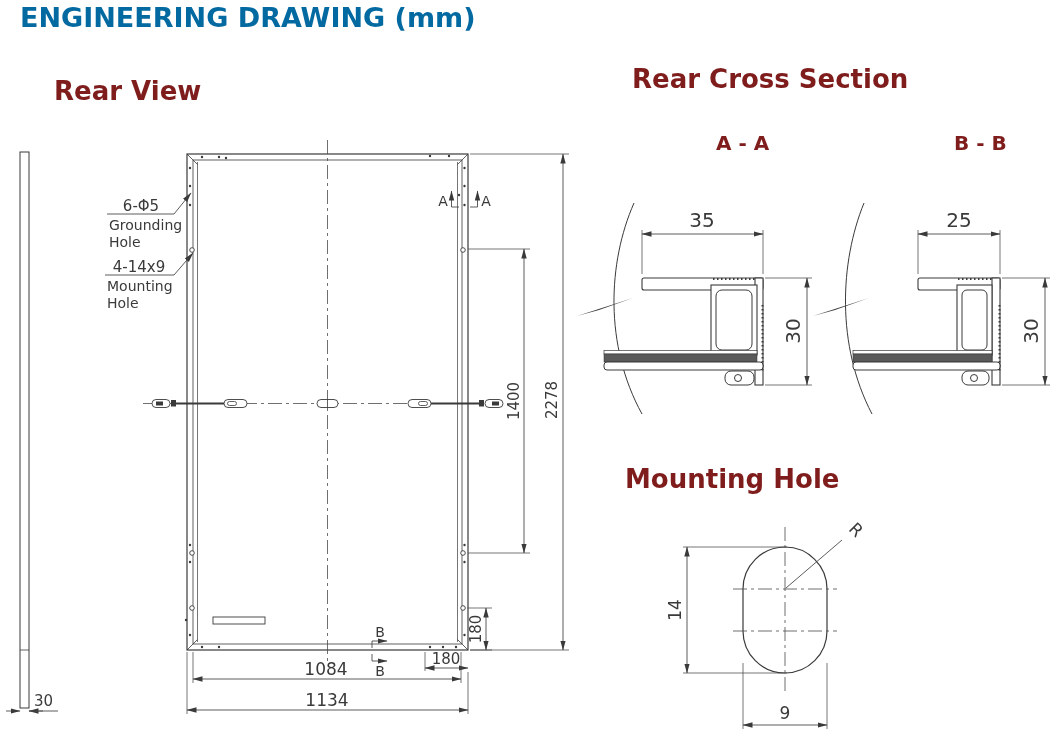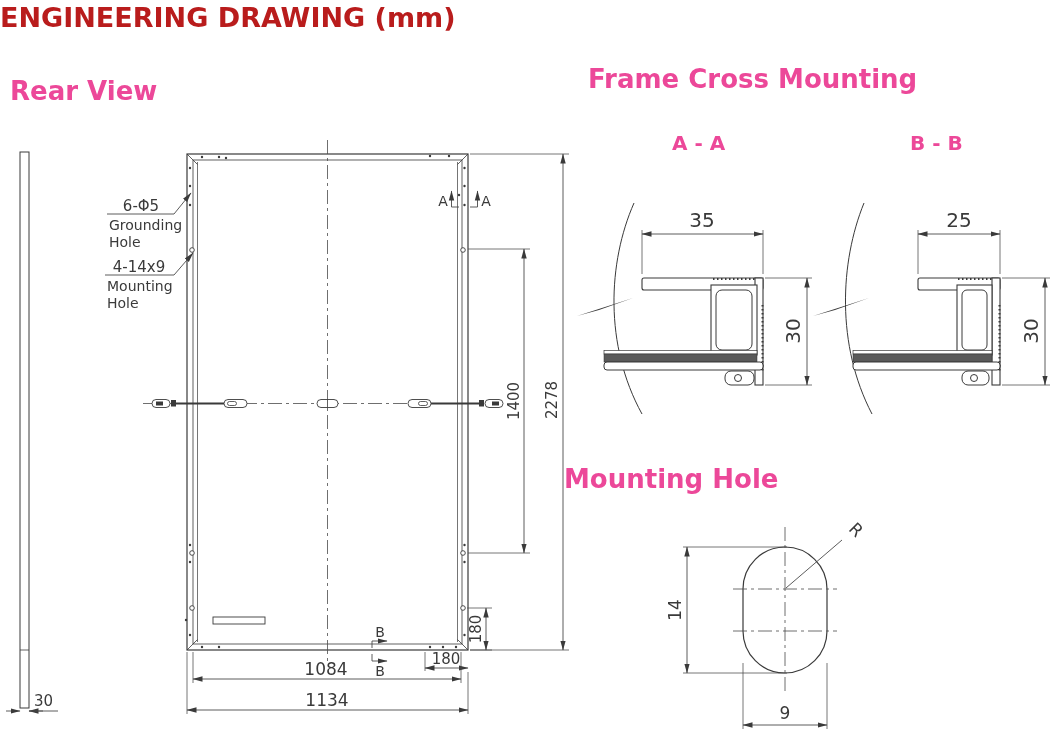--- a/index.html
+++ b/index.html
@@ -1,45 +1,45 @@
 <!DOCTYPE html>
 <html><head>
 <meta charset="utf-8">
 <style>
   html,body{margin:0;padding:0;background:#ffffff;}
   body{width:1060px;height:744px;position:relative;overflow:hidden;
        font-family:"DejaVu Sans","Liberation Sans",sans-serif;}
   .abs{position:absolute;}
-  .title{left:0;top:2px;font-size:27px;font-weight:bold;color:#b91c1c;letter-spacing:0px;}
-  .h-gray{font-weight:bold;color:#ec4899;}
+  .title{left:20px;top:2px;font-size:27px;font-weight:bold;color:#0369a1;letter-spacing:0px;}
+  .h-gray{font-weight:bold;color:#7f1d1d;margin-left:44px;}
   .h1{font-size:26px;}
   .h2{font-size:20px;}
   #rear-view-heading{left:10px;top:76px;}
   #fcs-heading{left:588px;top:64px;}
   #aa-heading{left:672px;top:131px;}
   #bb-heading{left:910px;top:131px;text-align:center;}
-  #mh-heading{left:564px;top:464px;}
+  #mh-heading{left:581px;top:464px;}
   svg{position:absolute;left:0;top:0;}
   svg text{font-family:"DejaVu Sans","Liberation Sans",sans-serif;fill:#3A3A3A;}
   .ln{stroke:#3A3A3A;fill:none;}
   .dim{stroke:#4A4A4A;stroke-width:0.9;fill:none;}
   .ext{stroke:#4A4A4A;stroke-width:0.75;fill:none;}
   .cl{stroke:#4A4A4A;stroke-width:0.8;fill:none;stroke-dasharray:14 4 3 4;}
   .wh{fill:#ffffff;stroke:#3A3A3A;}
   .dt{font-size:15px;}
   .dtl{font-size:17px;}
   .dts{font-size:20px;}
   .callout{font-size:14px;}
 </style>
 </head>
 <body>
 
 <div class="abs title">ENGINEERING DRAWING (mm)</div>
 <div class="abs h-gray h1" id="rear-view-heading">Rear View</div>
-<div class="abs h-gray h1" id="fcs-heading">Frame Cross Mounting</div>
+<div class="abs h-gray h1" id="fcs-heading">Rear Cross Section</div>
 <div class="abs h-gray h2" id="aa-heading">A - A</div>
 <div class="abs h-gray h2" id="bb-heading">B - B</div>
 <div class="abs h-gray h1" id="mh-heading">Mounting Hole</div>
 
 <svg width="1060" height="744" viewBox="0 0 1060 744">
   <defs>
     <marker id="arr" markerWidth="11" markerHeight="8" refX="9.5" refY="3.5" orient="auto-start-reverse" markerUnits="userSpaceOnUse">
       <path d="M0,0.8 L10,3.5 L0,6.2 Z" fill="#3A3A3A"></path>
     </marker>
   </defs>

